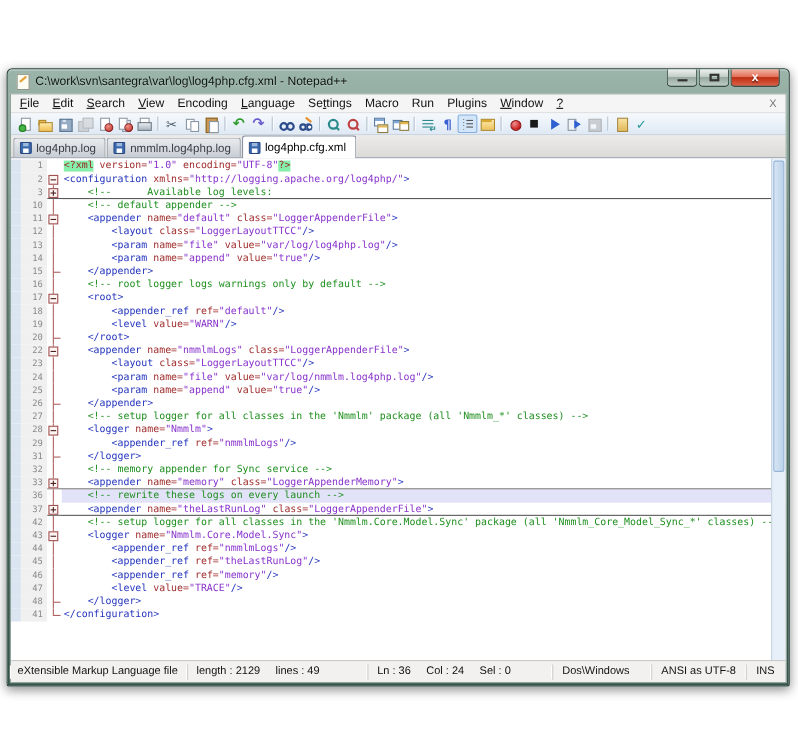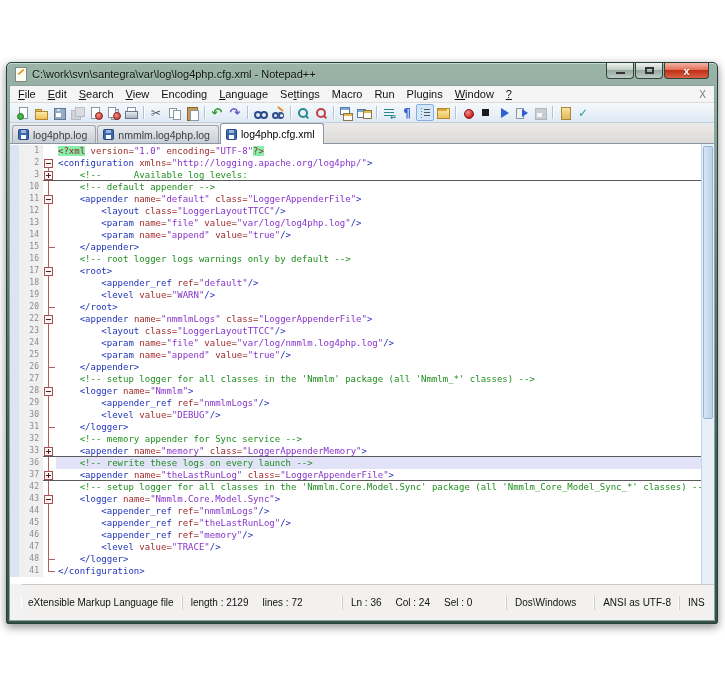--- a/index.html
+++ b/index.html
@@ -113,21 +113,21 @@
   .bx { position:absolute; left:1px; top:2px; width:9px; height:9px; background:#fdf4f4; border:1px solid #a05050; z-index:2; }
   .bx .hb { position:absolute; left:1px; top:3px; width:5px; height:1px; background:#4a2020; }
   .bx .vb { position:absolute; left:3px; top:1px; width:1px; height:5px; background:#4a2020; }
   .tk-t { color:#2233bb; } .tk-a { color:#a02c2c; } .tk-v { color:#8833cc; }
   .tk-c { color:#1f8f1f; } .tk-x { color:#151515; }
   .tk-d { color:#9b1a1a; background:#86efac; }
   .vscroll { position:absolute; right:0; top:0; bottom:0; width:13px; background:#e7eff8; border-left:1px solid #c6d4e3; }
   .vthumb { position:absolute; left:1px; right:1px; top:2px; height:62%; background:linear-gradient(to right,#d7e5f4,#bcd2ea); border:1px solid #93b4d7; border-radius:2px; }
 
   
-  .statusbar { height:36px; background:#f2f1ef; border-top:1px solid #c9c9c9; display:flex; align-items:center; font-size:10px; color:#111;margin-left:12px; }
+  .statusbar { height:20px; background:#f2f1ef; border-top:1px solid #c9c9c9; display:flex; align-items:center; font-size:10px; color:#111; }
   .scell { padding:0 8px; border-left:1px solid #cfcfcf; box-shadow:-2px 0 0 -1px #fff; height:14px; line-height:14px; white-space:nowrap; }
   .scell:first-child { border-left:none; flex:1; padding-left:6px; }
   .scell span + span { margin-left:14px; }
 </style>
 </head>
 <body>
 
 <div class="window">
   <div class="titlebar">
     <span class="appicon"></span>
@@ -480,28 +480,20 @@
           <div class="row">
             <div class="bm"></div>
             <div class="ln">29</div>
             <div class="fd">
               <span class="vl" style="top: 0px; bottom: 0px;"></span>
             </div>
             <div class="code"><span class="tk-x">        </span><span class="tk-t">&lt;appender_ref</span><span class="tk-x"> </span><span class="tk-a">ref=</span><span class="tk-v">"nmmlmLogs"</span><span class="tk-t">/&gt;</span></div>
           </div>
           <div class="row">
             <div class="bm"></div>
-            <div class="ln">30</div>
-            <div class="fd">
-              <span class="vl" style="top: 0px; bottom: 0px;"></span>
-            </div>
-            <div class="code"><span class="tk-x">        </span><span class="tk-t">&lt;level</span><span class="tk-x"> </span><span class="tk-a">value=</span><span class="tk-v">"DEBUG"</span><span class="tk-t">/&gt;</span></div>
-          </div>
-          <div class="row">
-            <div class="bm"></div>
             <div class="ln">31</div>
             <div class="fd">
               <span class="vl" style="top: 0px; bottom: 0px;"></span>
               <span class="tk"></span>
             </div>
             <div class="code"><span class="tk-x">    </span><span class="tk-t">&lt;/logger&gt;</span></div>
           </div>
           <div class="row">
             <div class="bm"></div>
             <div class="ln">32</div>
@@ -611,20 +603,20 @@
             </div>
             <div class="code"><span class="tk-t">&lt;/configuration&gt;</span></div>
           </div>
         </div>
       <div class="vscroll">
         <div class="vthumb"></div>
       </div>
     </div>
     <div class="statusbar">
       <div class="scell"><span>eXtensible Markup Language file</span></div>
-      <div class="scell" style="width:168px;"><span>length : 2129</span><span>lines : 72</span></div>
+      <div class="scell" style="width:168px;"><span>length : 2129</span><span>lines : 49</span></div>
       <div class="scell" style="width:172px;"><span>Ln : 36</span><span>Col : 24</span><span>Sel : 0</span></div>
       <div class="scell" style="width:92px;"><span>Dos\Windows</span></div>
       <div class="scell" style="width:88px;"><span>ANSI as UTF-8</span></div>
       <div class="scell" style="width:36px;"><span>INS</span></div>
     </div>
   </div>
 </div>
 
 </body></html>

